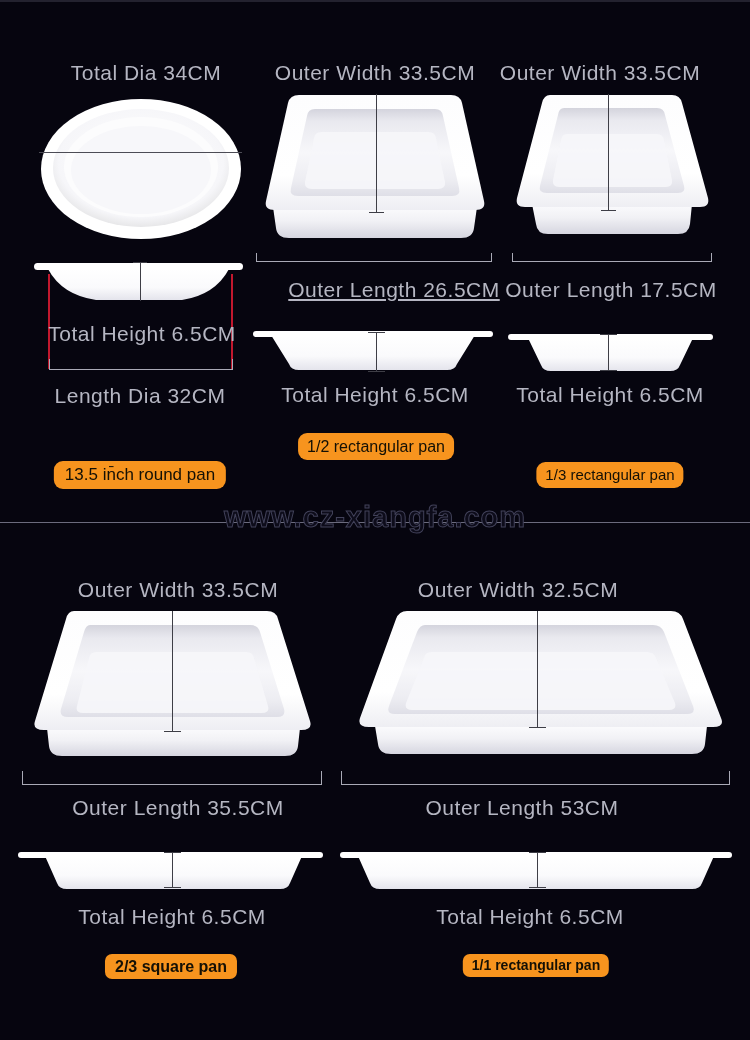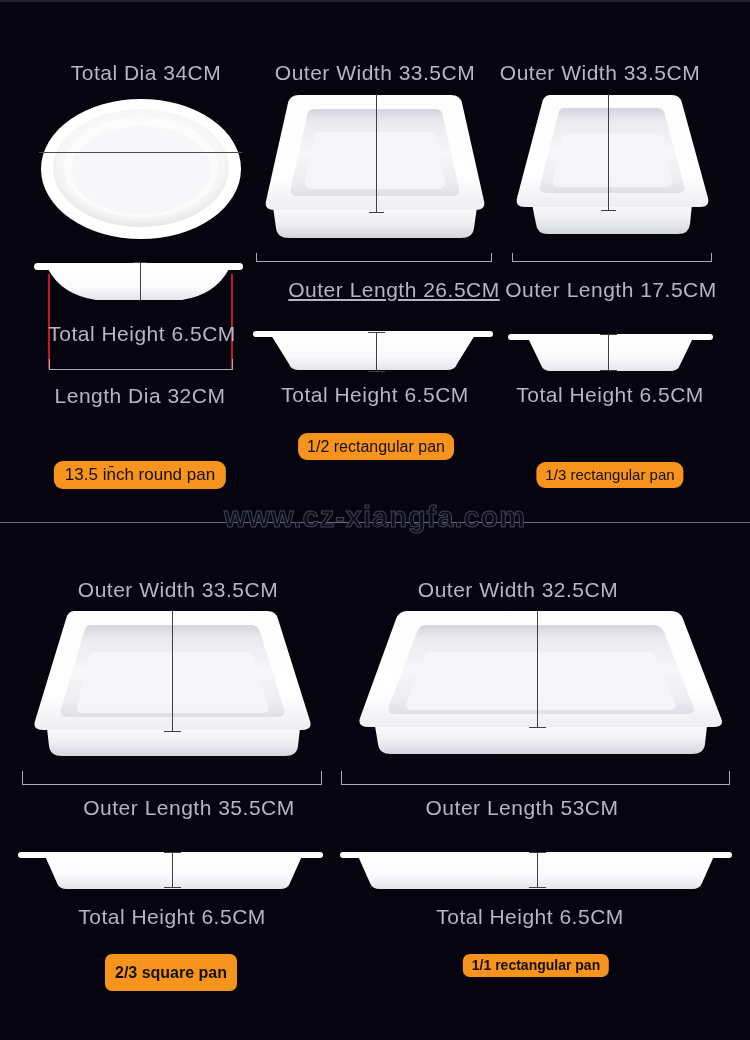--- a/index.html
+++ b/index.html
@@ -14,21 +14,21 @@
     white-space:nowrap;transform:translateX(-50%);letter-spacing:0.5px;
   }
   .badge{
     position:absolute;transform:translateX(-50%);
     background:#f7941e;color:#141005;border-radius:9px;
     white-space:nowrap;text-align:center;
   }
   .badge.lg{font-size:17px;line-height:24px;padding:2px 11px;margin-top:28px;}
   .badge.md{font-size:16px;line-height:23px;padding:2px 9px;}
   .badge.sm{font-size:15px;line-height:22px;padding:2px 9px;}
-  .badge.bl{font-size:16px;line-height:21px;padding:8px 10px;font-weight:bold;border-radius:7px;}
+  .badge.bl{font-size:16px;line-height:21px;padding:2px 10px;font-weight:bold;border-radius:7px;}
   .badge.bs{font-size:14px;line-height:21px;padding:1px 9px;font-weight:bold;border-radius:7px;}
   .pan{position:absolute;}
   .ln{position:absolute;background:#3e3e46;}
   .bl-ln{position:absolute;background:#a9aab6;}
   .red-ln{position:absolute;width:2px;background:#c2182e;}
   .wm-line{position:absolute;left:0;top:522px;width:750px;height:1px;background:#6b6b7d;}
   .watermark{
     position:absolute;left:375px;top:501px;transform:translateX(-50%);
     font-size:29px;font-weight:bold;letter-spacing:1px;white-space:nowrap;
     color:#0d0c1a;-webkit-text-stroke:1px #42425a;
@@ -157,21 +157,21 @@
     <path d="M25,122 L278,122 L276,140 Q275,150 263,150 L40,150 Q28,150 27,140 Z" fill="url(#frontG)"></path>
     <path d="M52,5 L245,5 Q254,5 256,13 L288,115 Q291,124 279,124 L22,124 Q10,124 13,115 L44,13 Q46,5 52,5 Z" fill="url(#rimG)"></path>
     <path d="M68,19 L228,19 Q236,19 238,26 L262,103 Q264,111 255,111 L46,111 Q37,111 39,103 L62,26 Q64,19 68,19 Z" fill="url(#cavG)"></path>
     <path d="M74,46 L224,46 Q231,46 232,52 L246,100 Q248,107 240,107 L61,107 Q53,107 55,100 L67,52 Q68,46 74,46 Z" fill="#f6f6f9" opacity="0.9"></path>
   </svg>
   <div class="ln" style="left:172px;top:611px;width:1px;height:121px;"></div>
   <div class="ln" style="left:164px;top:731px;width:17px;height:1px;"></div>
   <div class="bl-ln" style="left:22px;top:771px;width:1px;height:14px;"></div>
   <div class="bl-ln" style="left:321px;top:771px;width:1px;height:14px;"></div>
   <div class="bl-ln" style="left:22px;top:784px;width:300px;height:1px;"></div>
-  <div class="dim" style="left:178px;top:796px;margin-left:11px;">Outer Length 35.5CM</div>
+  <div class="dim" style="left:178px;top:796px;">Outer Length 35.5CM</div>
 
   <svg class="pan" style="left:18px;top:847px;" width="305" height="44" viewBox="0 0 305 44">
     <path d="M27,9 L284,9 L272,36 Q270,42 262,42 L49,42 Q41,42 39,36 Z" fill="url(#sideG)"></path>
     <rect x="0" y="5" width="305" height="6" rx="3" fill="#ffffff"></rect>
   </svg>
   <div class="ln" style="left:164px;top:852px;width:17px;height:1px;"></div>
   <div class="ln" style="left:172px;top:852px;width:1px;height:36px;"></div>
   <div class="ln" style="left:164px;top:887px;width:17px;height:1px;"></div>
   <div class="dim" style="left:172px;top:905px;">Total Height 6.5CM</div>
   <div class="badge bl" style="left:171px;top:954px;">2/3 square pan</div>

